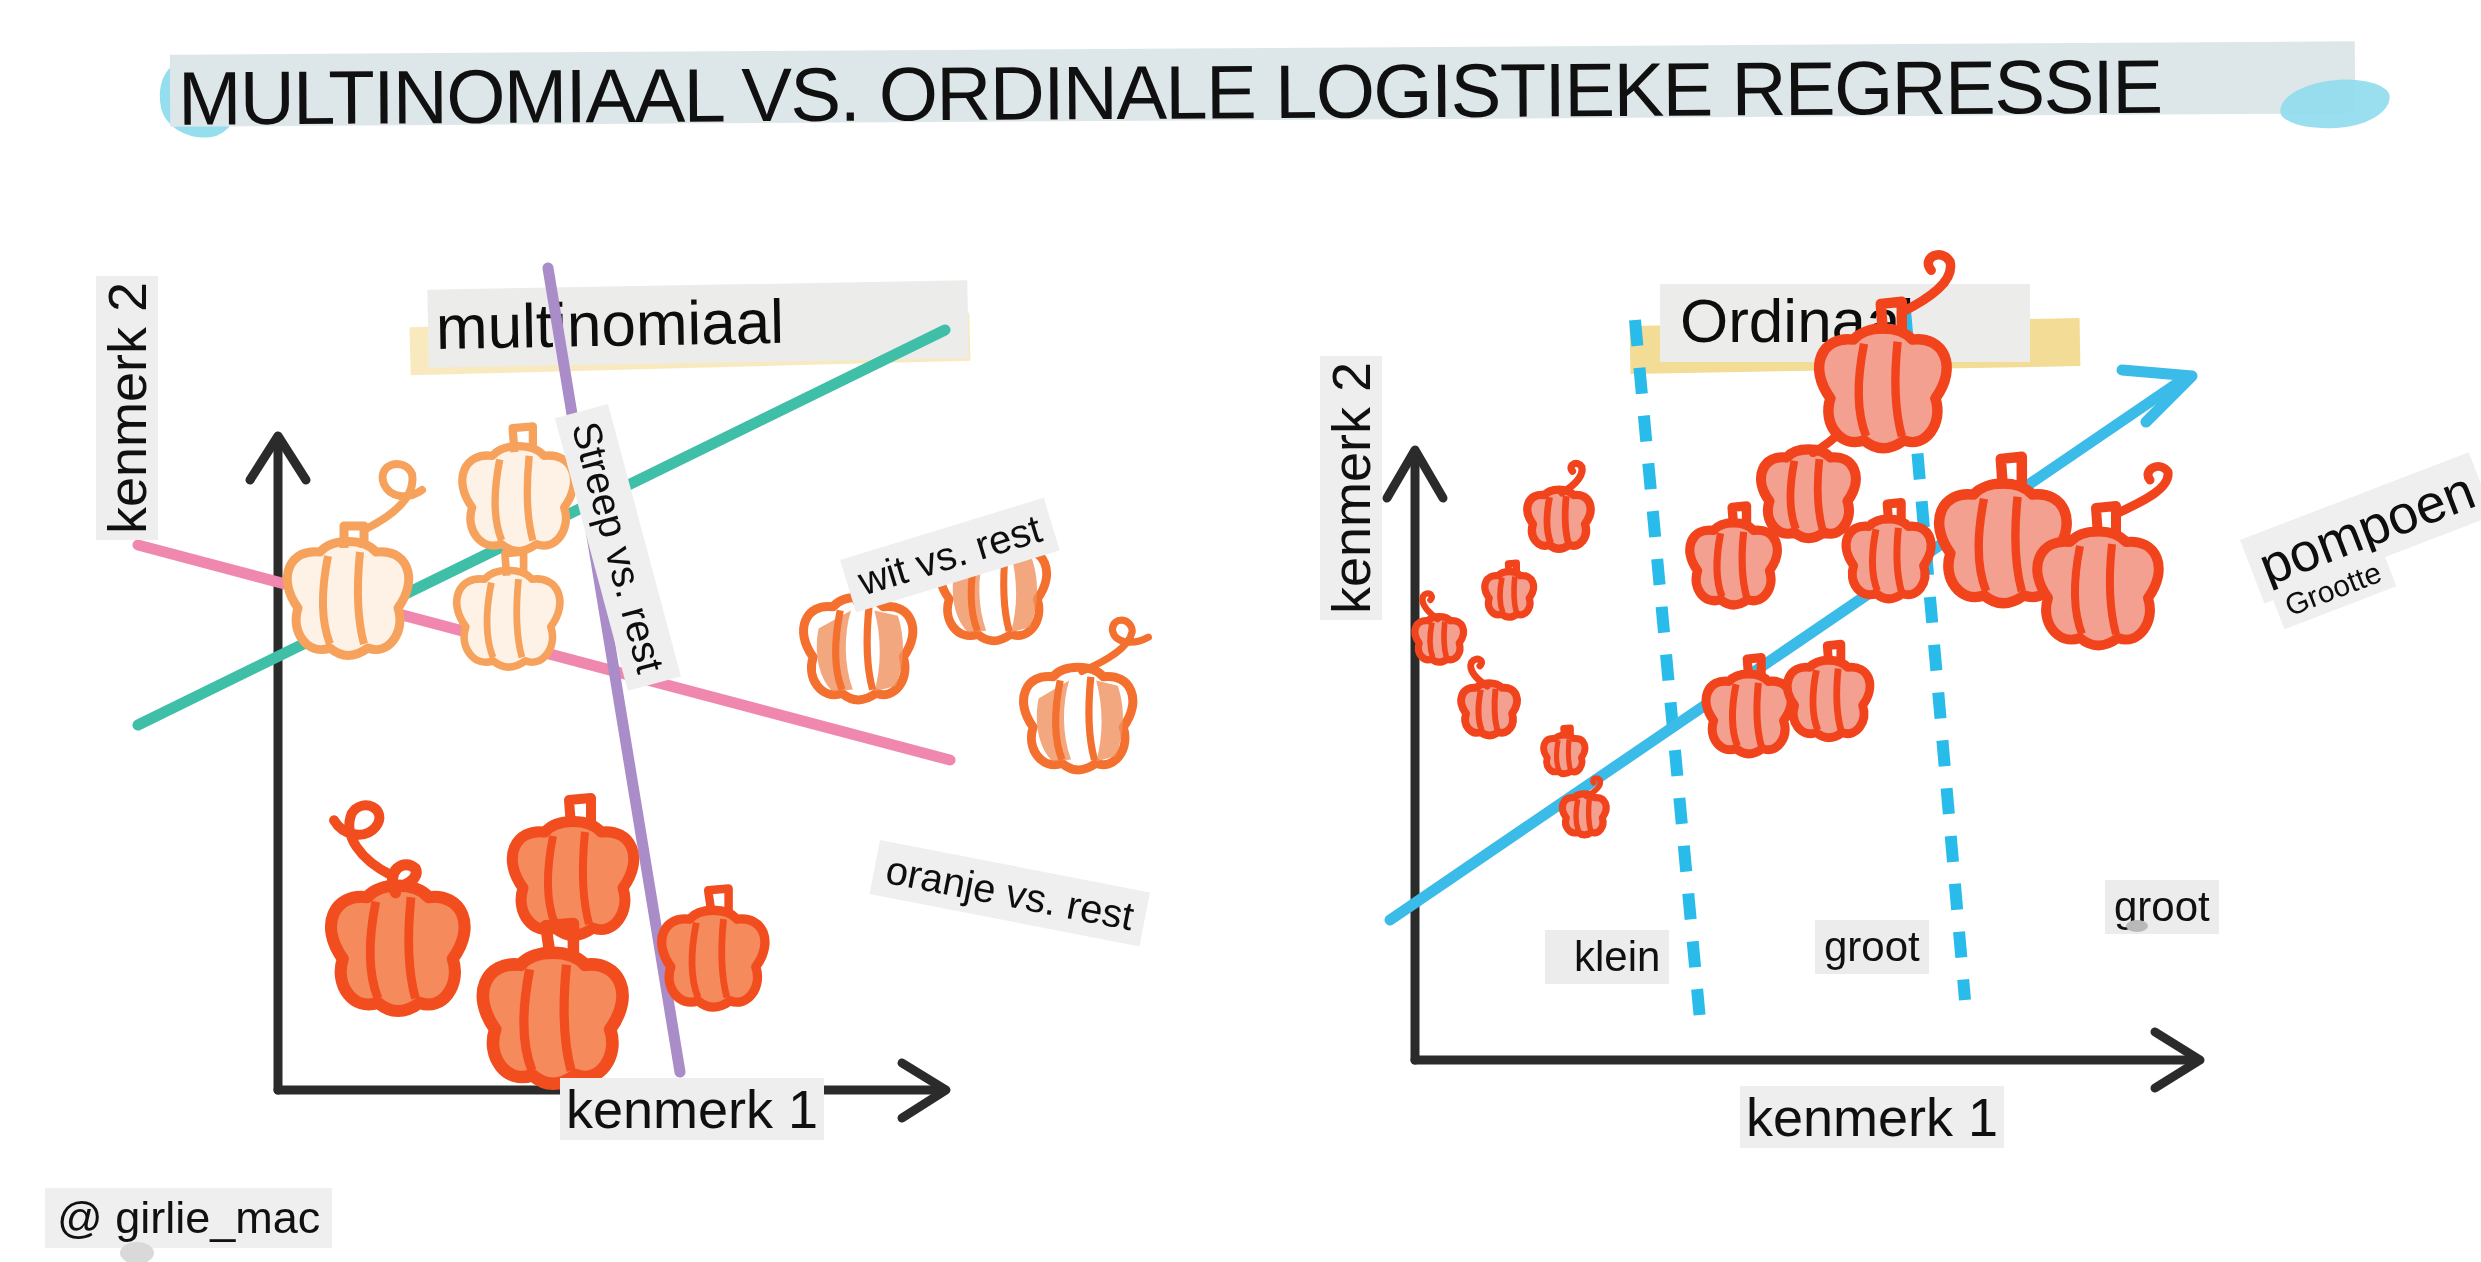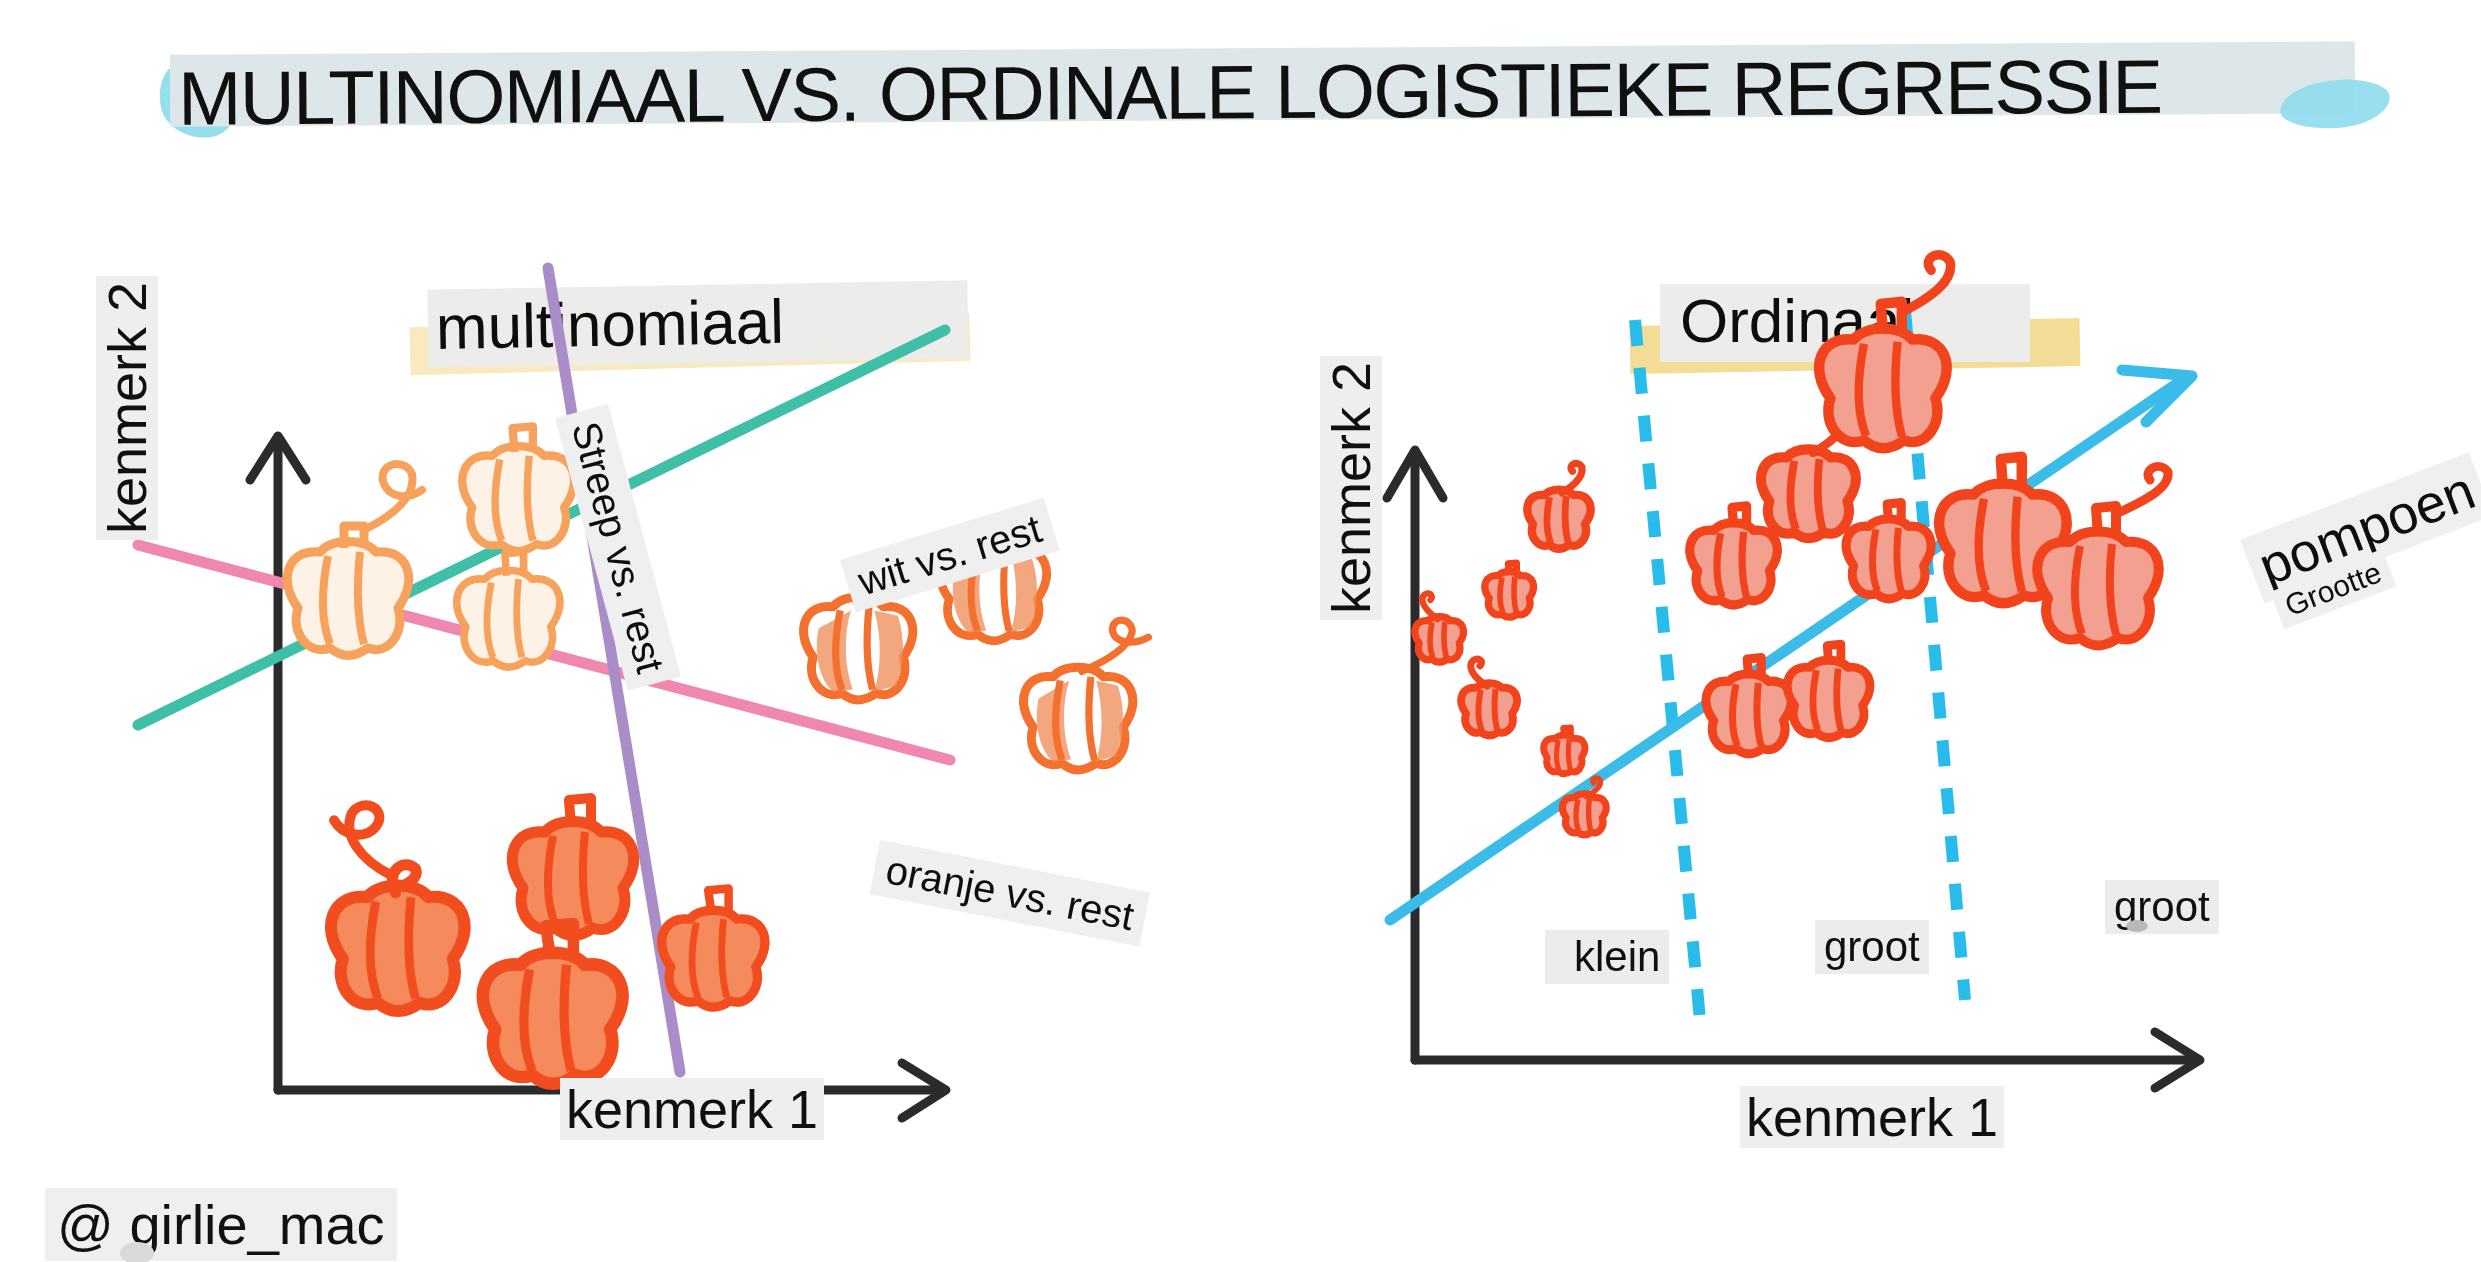--- a/index.html
+++ b/index.html
@@ -95,21 +95,21 @@
     background: #ececec; color: #101010; font-size: 42px;
     padding: 3px 9px; white-space: nowrap;
   }
   #cat-klein  { left: 1545px; top: 930px; padding-left: 29px; }
   #cat-medium { left: 1815px; top: 920px; }
   #cat-groot  { left: 2105px; top: 880px; text-align: right; }
 
   
   #handle {
     left: 45px; top: 1188px;
-    background: #efefef; color: #111; font-size: 56px;
+    background: #efefef; color: #111; font-size: 45px;
     padding: 4px 12px; white-space: nowrap;
   }
   #handle-blob {
     left: 120px; top: 1242px; width: 34px; height: 22px;
     background: #d9d9d9; border-radius: 50%;
   }
   #groot-blob {
     left: 2126px; top: 920px; width: 22px; height: 12px;
     background: #b9b9b9; border-radius: 50%;
   }

